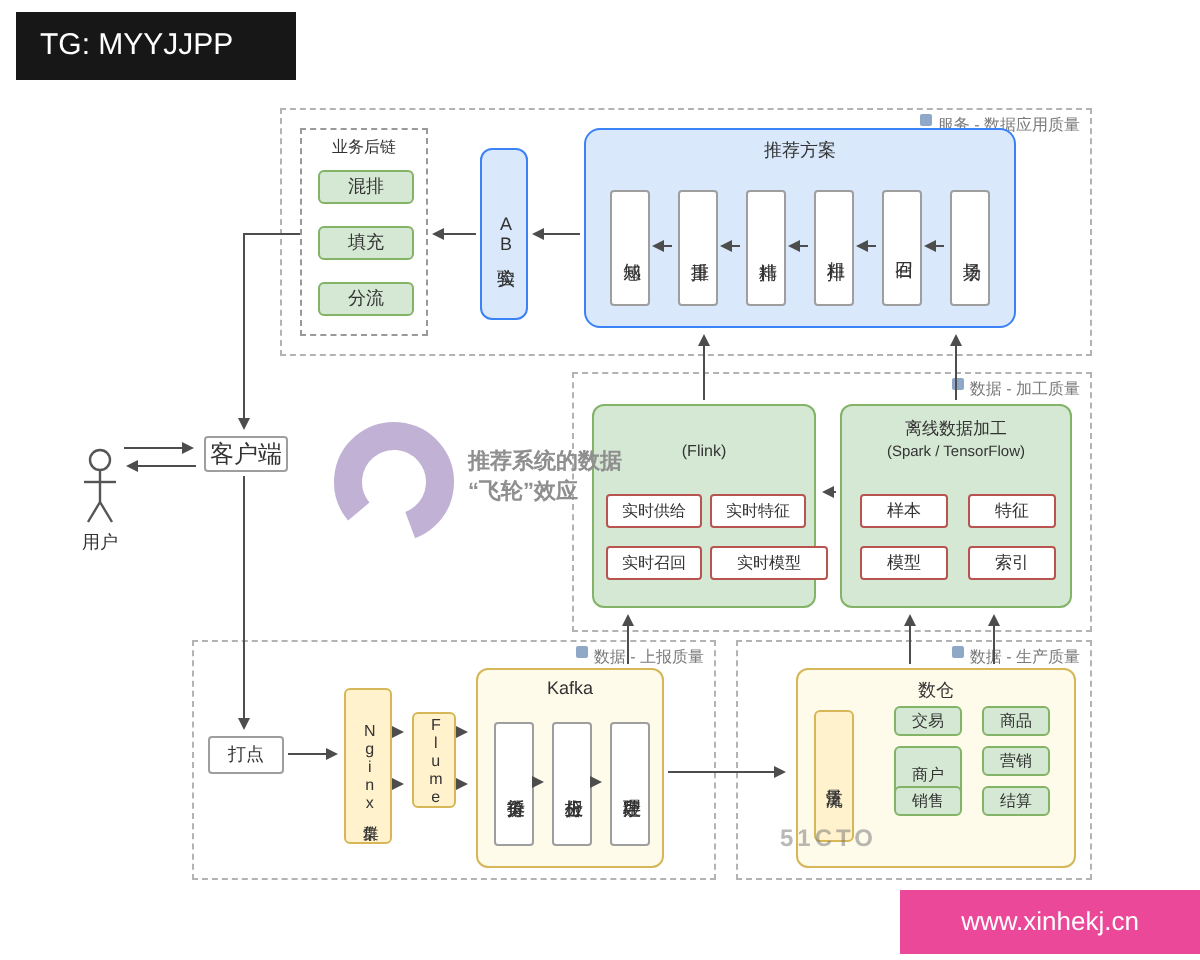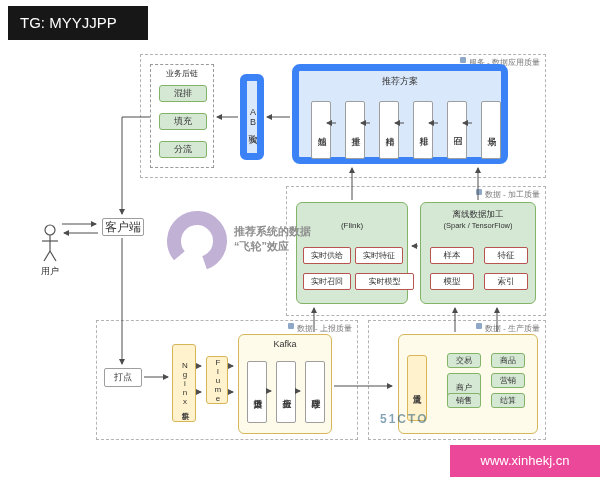--- a/index.html
+++ b/index.html
@@ -12,34 +12,34 @@
             color:#fff; font-size:13px; line-height:32px; text-align:center; z-index:40; }
 
   .region { position:absolute; border:1px dashed #b3b3b3; box-sizing:border-box; }
   .region-label { position:absolute; top:2px; right:5px; font-size:8px; color:#7a7a7a;
                   display:flex; align-items:flex-start; gap:3px; white-space:nowrap; }
   .ric { width:6px; height:6px; background:#8fa8c8; border-radius:1px; display:inline-block; }
 
   .box { position:absolute; box-sizing:border-box; display:flex; align-items:center;
          justify-content:center; text-align:center; color:#333; }
   .green  { background:#d5e8d4; border:1px solid #82b366; border-radius:3px; }
-  .blue   { background:#dae8fc; border:7px solid #3b82f6; }
+  .blue   { background:#dae8fc; border:1px solid #3b82f6; }
   .yellow { background:#fff2cc; border:1px solid #d6b656; border-radius:3px; }
   .cream  { background:#fffbea; border:1px solid #d6b656; }
   .wbox   { background:#ffffff; border:1px solid #9e9e9e; border-radius:2px; }
   .rbox   { background:#ffffff; border:1px solid #b85450; border-radius:2px; }
   .dashedbox { position:absolute; border:1px dashed #999; box-sizing:border-box; }
   .vtext { writing-mode:vertical-rl; text-orientation:upright; line-height:1.1; }
   .ctitle { position:absolute; left:0; right:0; text-align:center; color:#333; }
 
   .fly-text { position:absolute; left:234px; top:224px; font-size:11px; font-weight:bold;
               color:#8f8f8f; line-height:15px; }
   .user-label { position:absolute; left:35px; top:265px; width:30px; text-align:center;
                 font-size:9px; color:#333; }
-  .watermark { position:absolute; left:380px; top:412px; font-size:12px; color:#0c4a6e;
+  .watermark { position:absolute; left:390px; top:412px; font-size:12px; color:#737373;
                opacity:.5; letter-spacing:2px; z-index:30; font-weight:bold; }
   .overlay { position:absolute; left:0; top:0; z-index:10; pointer-events:none; }
 </style>
 </head>
 <body>
 
 <div class="canvas">
 
   <div class="region" style="left:140px;top:54px;width:406px;height:124px">
     <div class="region-label">
@@ -109,20 +109,21 @@
   <div class="box yellow vtext" style="left:206px;top:356px;width:22px;height:48px;font-size:8px">Flume</div>
 
   <div class="box cream" style="left:238px;top:334px;width:94px;height:100px;border-radius:6px">
     <div class="ctitle" style="top:4px;font-size:9px">Kafka</div>
     <div class="box wbox vtext" style="left:8px;top:26px;width:20px;height:62px;font-size:9px">渠道拆分</div>
     <div class="box wbox vtext" style="left:37px;top:26px;width:20px;height:62px;font-size:9px">上报分析</div>
     <div class="box wbox vtext" style="left:66px;top:26px;width:20px;height:62px;font-size:9px">字段处理</div>
   </div>
 
   <div class="box cream" style="left:398px;top:334px;width:140px;height:100px;border-radius:6px">
+    <div class="ctitle" style="top:4px;font-size:9px">数仓</div>
     <div class="box yellow vtext" style="left:8px;top:20px;width:20px;height:66px;font-size:8.5px">泛流量</div>
     <div class="box green" style="left:48px;top:18px;width:34px;height:15px;font-size:8px">交易</div>
     <div class="box green" style="left:92px;top:18px;width:34px;height:15px;font-size:8px">商品</div>
     <div class="box green" style="left:48px;top:38px;width:34px;height:28px;font-size:8px">商户</div>
     <div class="box green" style="left:92px;top:38px;width:34px;height:15px;font-size:8px">营销</div>
     <div class="box green" style="left:48px;top:58px;width:34px;height:15px;font-size:8px">销售</div>
     <div class="box green" style="left:92px;top:58px;width:34px;height:15px;font-size:8px">结算</div>
   </div>
 
   <div class="fly-text">

